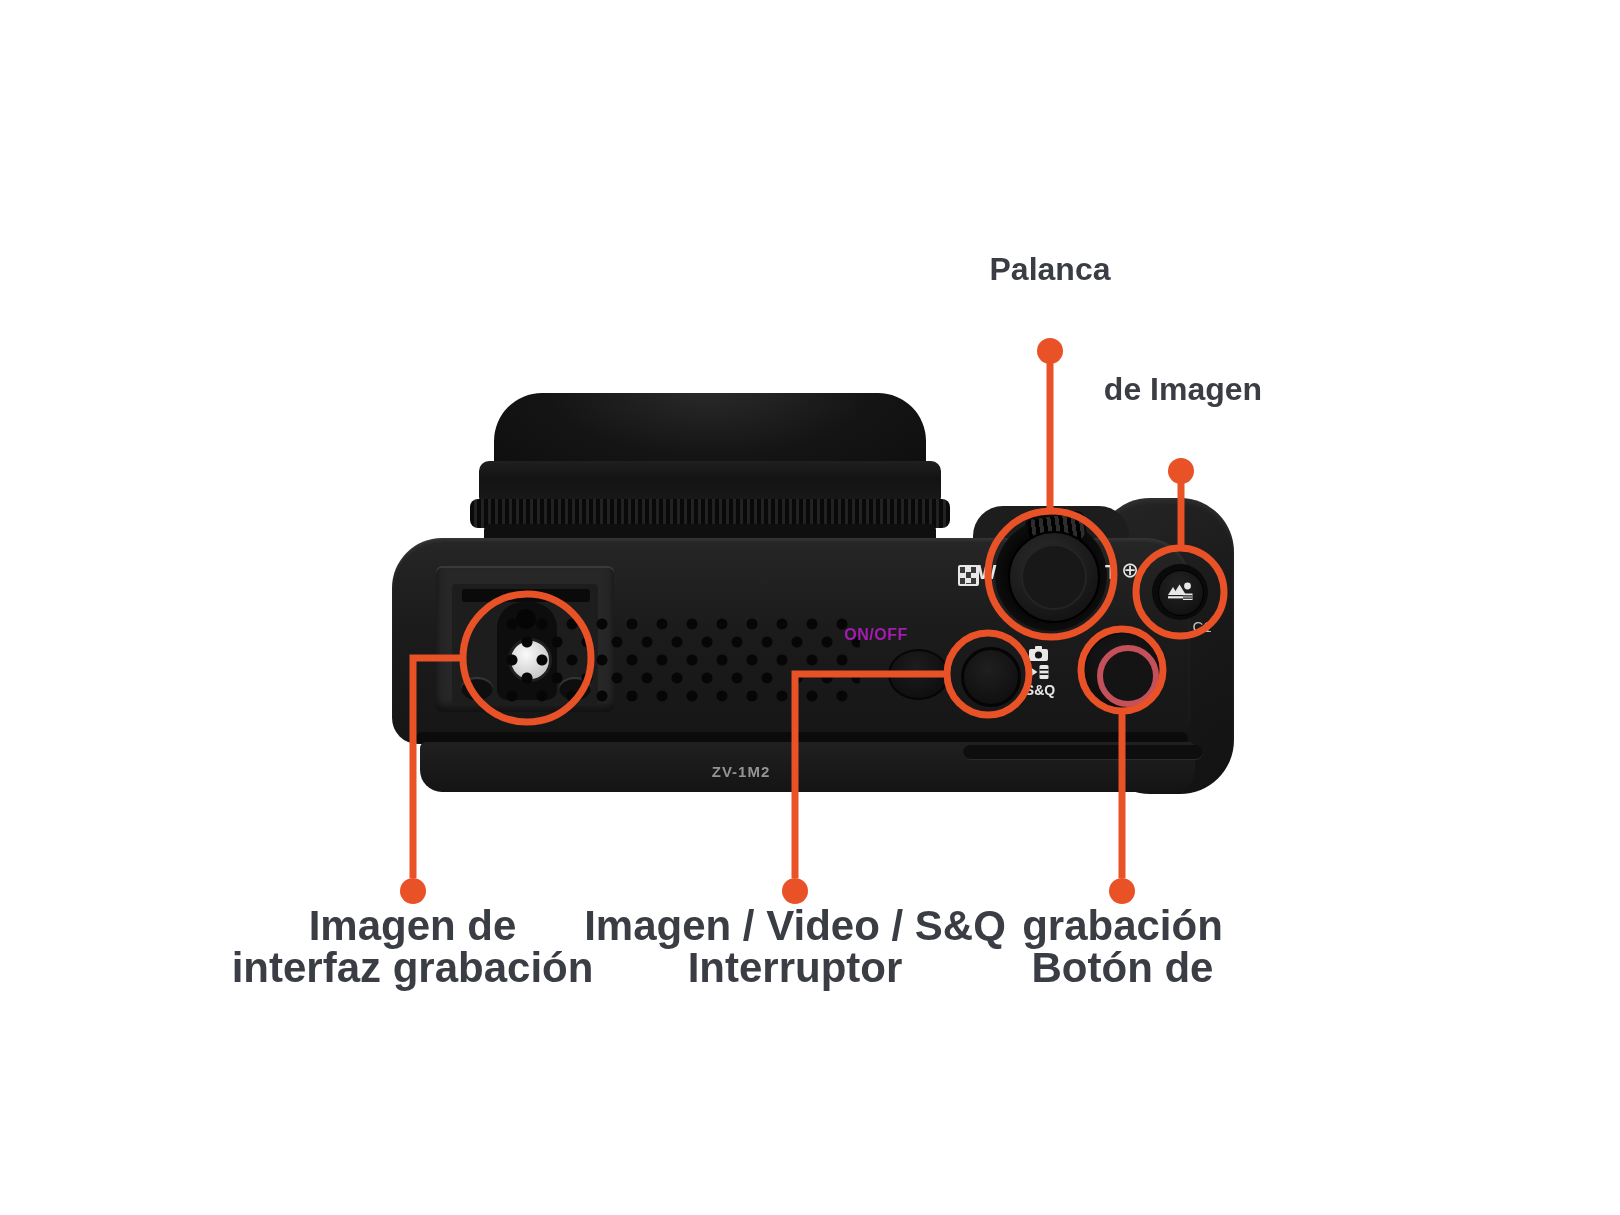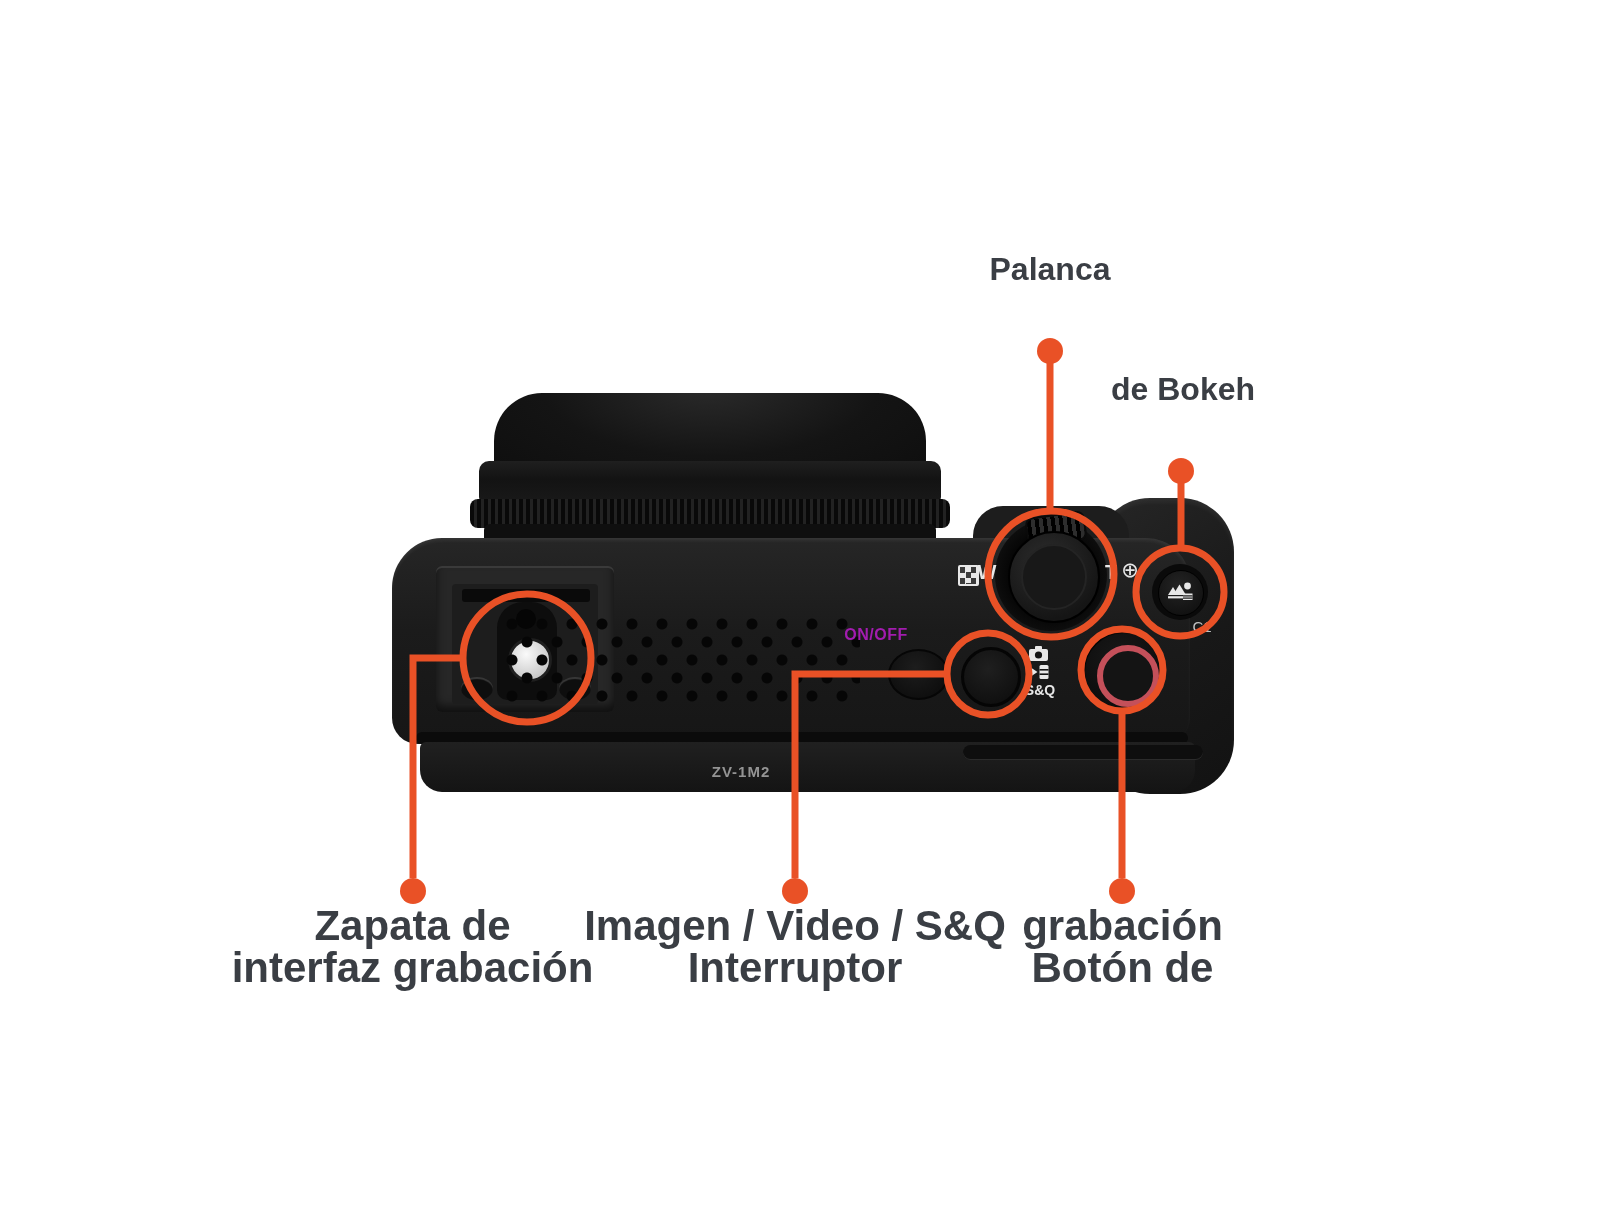--- a/index.html
+++ b/index.html
@@ -206,24 +206,24 @@
     <circle class="ann-dot" cx="1181" cy="471" r="13"></circle>
     <circle class="ann-dot" cx="795" cy="891" r="13"></circle>
     <circle class="ann-dot" cx="1122" cy="891" r="13"></circle>
     <circle class="ann-dot" cx="413" cy="891" r="13"></circle>
   </svg>
 
   <div class="callout-label top-label lbl-palanca">
     <div>Palanca</div>
   </div>
   <div class="callout-label top-label lbl-bokeh">
-    <div>de Bokeh</div>
+    <div>de Imagen</div>
   </div>
   <div class="callout-label bottom-label lbl-zapata">
-    <div>Zapata de</div>
+    <div>Imagen de</div>
     <div>interfaz grabación</div>
   </div>
   <div class="callout-label bottom-label lbl-interruptor">
     <div>Imagen / Video / S&amp;Q</div>
     <div>Interruptor</div>
   </div>
   <div class="callout-label bottom-label lbl-grabacion">
     <div>grabación</div>
     <div>Botón de</div>
   </div>

